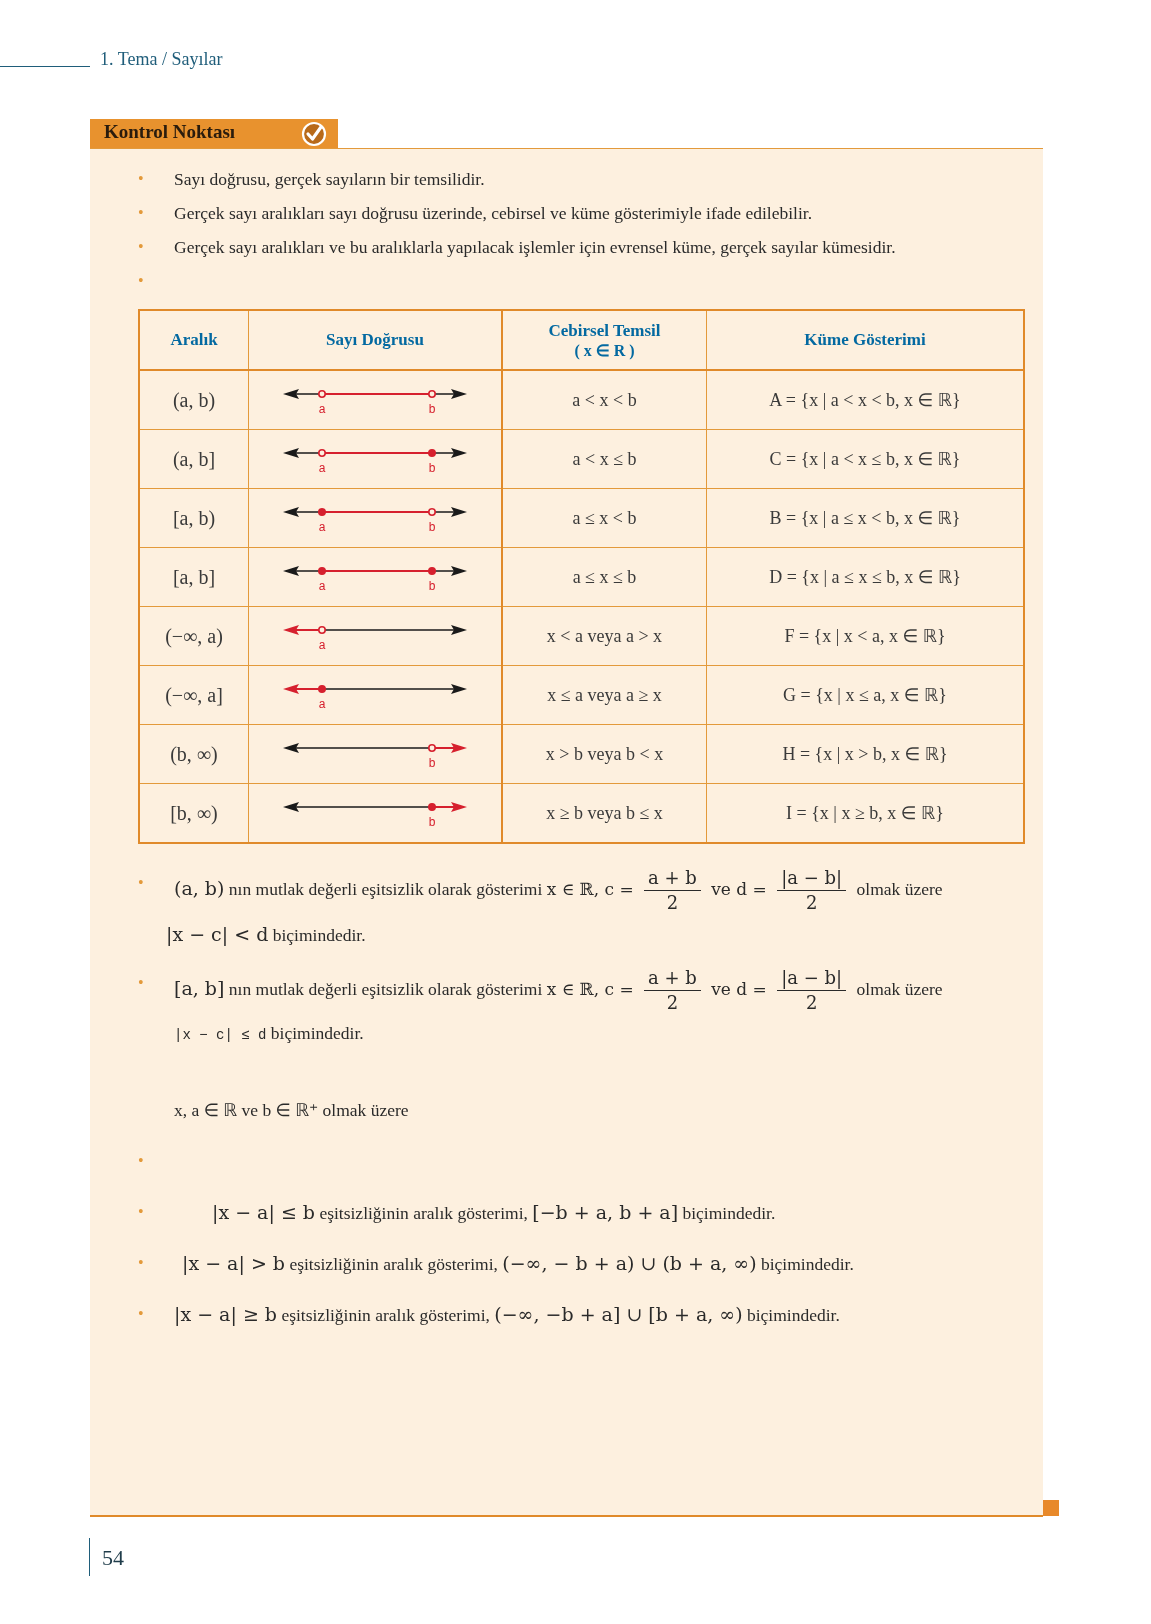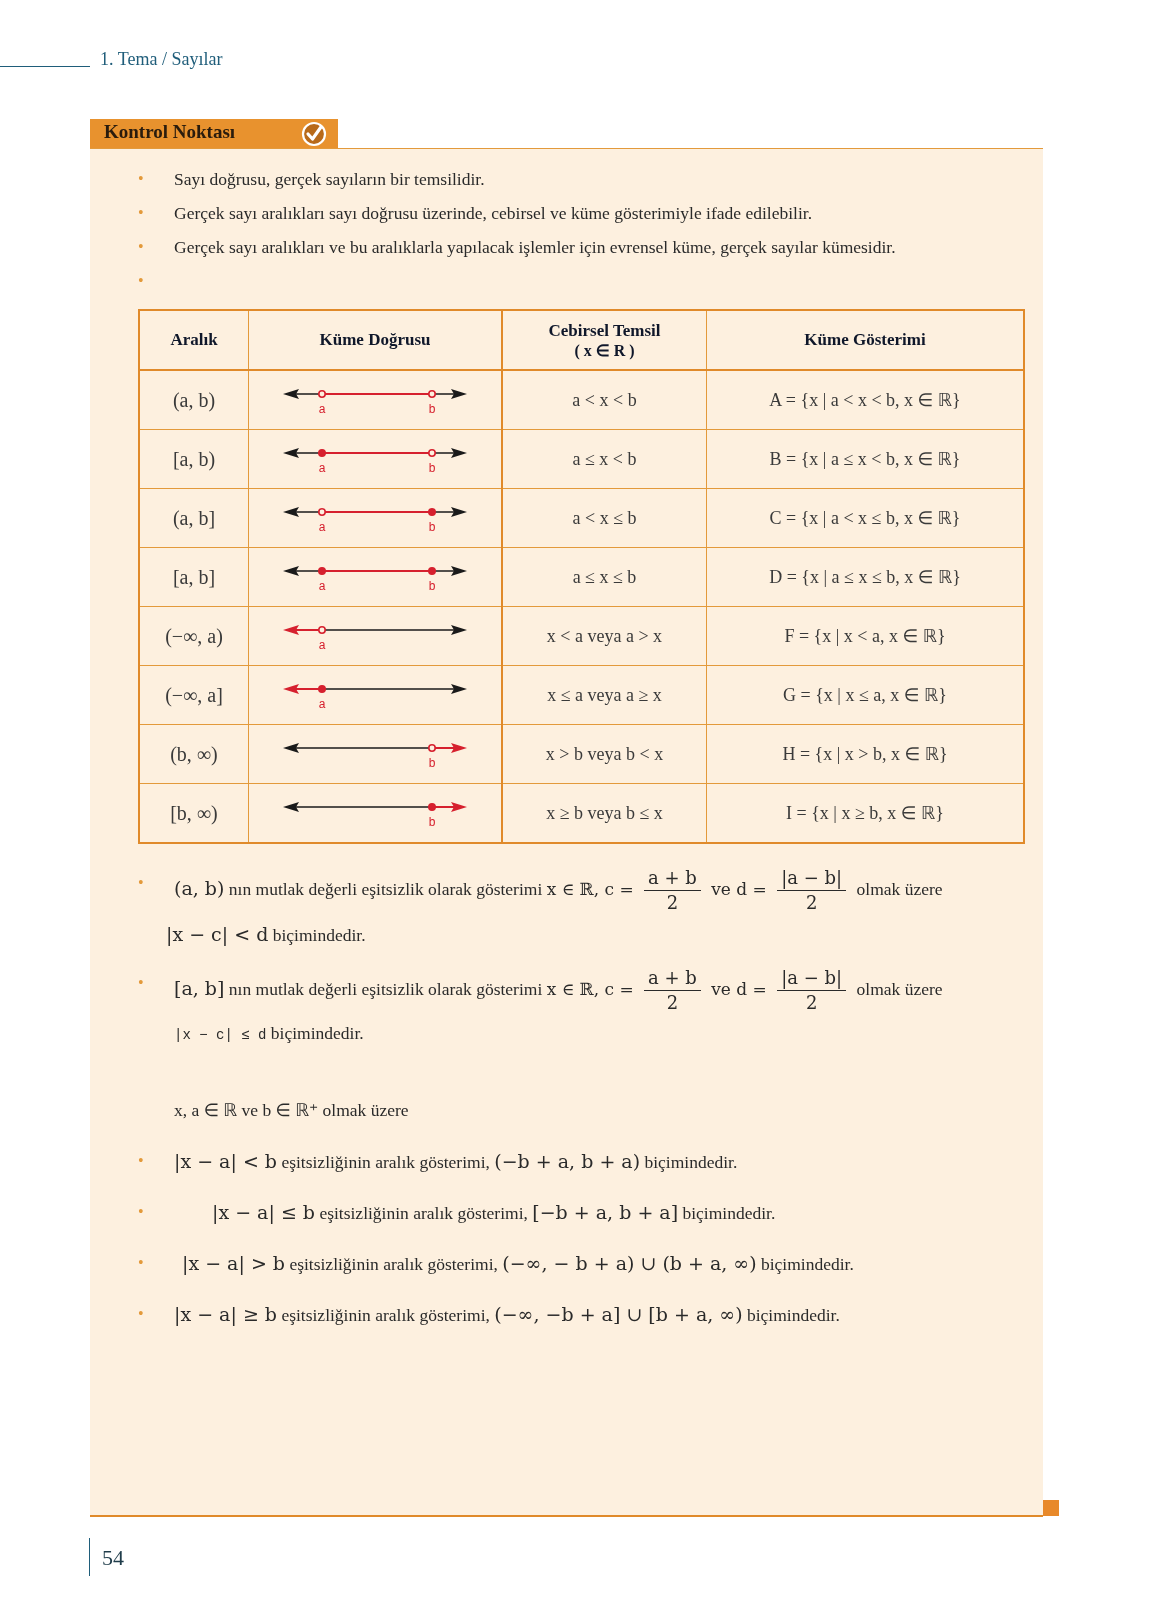--- a/index.html
+++ b/index.html
@@ -9,21 +9,21 @@
   .box { position:absolute; left:90px; top:148px; width:953px; height:1366px; background:#fdf0df; border-top:1px solid #e39a3b; border-bottom:2px solid #e08a2a; }
   .box-tab { position:absolute; left:90px; top:119px; width:248px; height:29px; background:#e8922e; }
   .box-title { position:absolute; left:104px; top:121px; font-family:"Liberation Serif", serif; font-weight:bold; font-size:19px; color:#2a1c0d; }
   .check-icon { position:absolute; left:300px; top:120px; width:28px; height:28px; }
   .corner-sq { position:absolute; left:1043px; top:1500px; width:16px; height:16px; background:#e8892a; }
   .bullets { position:absolute; left:138px; top:162px; width:900px; font-family:"Liberation Serif", serif; font-size:17.5px; line-height:34px; color:#2a2a2a; }
   .bullet-row { position:relative; padding-left:36px; white-space:nowrap; }
   .dot { position:absolute; left:0; top:0; color:#e39a3b; font-size:16px; }
   table.iv { position:absolute; left:138px; top:309px; width:887px; border-collapse:collapse; font-family:"Liberation Serif", serif; }
   table.iv td, table.iv th { border:1px solid #e39a3b; text-align:center; vertical-align:middle; padding:0; }
-  table.iv th { height:58px; font-size:17px; font-weight:bold; color:#0f172a; }
+  table.iv th { height:58px; font-size:17px; font-weight:bold; color:#0369a1; }
   table.iv td { height:58px; font-size:18px; color:#3a3a3a; }
   table.iv tr:first-child th { border-top:2px solid #e08a2a; border-bottom:2px solid #e08a2a; }
   table.iv tr > *:first-child { border-left:2px solid #e08a2a; }
   table.iv tr > *:last-child { border-right:2px solid #e08a2a; }
   table.iv tr > *:nth-child(2) { border-right:2px solid #e08a2a; }
   table.iv tr:last-child td { border-bottom:2px solid #e08a2a; }
   .c1 { width:108px; font-size:20px !important; }
   .c2 { width:252px; }
   .c3 { width:203px; }
   .nl { display:block; margin:0 auto; }
@@ -56,21 +56,21 @@
   <div class="bullet-row"><span class="dot">•</span><span>Sayı doğrusu, gerçek sayıların bir temsilidir.</span></div>
   <div class="bullet-row"><span class="dot">•</span><span>Gerçek sayı aralıkları sayı doğrusu üzerinde, cebirsel ve küme gösterimiyle ifade edilebilir.</span></div>
   <div class="bullet-row"><span class="dot">•</span><span>Gerçek sayı aralıkları ve bu aralıklarla yapılacak işlemler için evrensel küme, gerçek sayılar kümesidir.</span></div>
   <div class="bullet-row"><span class="dot">•</span></div>
 </div>
 
 <table class="iv">
   <tbody>
       <tr>
     <th class="c1" style="font-size:17px !important;">Aralık</th>
-    <th class="c2">Küme Doğrusu</th>
+    <th class="c2">Sayı Doğrusu</th>
     <th class="c3">
       <span>Cebirsel Temsil</span>
       <span class="sub">( x ∈ R )</span>
     </th>
     <th>Küme Gösterimi</th>
   </tr>
   </tbody>
     <tbody id="rows">
       <tr>
         <td class="c1">(a, b)</td>
@@ -84,54 +84,54 @@
             <circle cx="47" cy="14" r="3.2" fill="#fdf0df" stroke="#d6202e" stroke-width="1.6"></circle>
             <text x="47" y="33" text-anchor="middle" font-size="12" font-family="Liberation Sans, sans-serif" fill="#d6202e">a</text>
             <circle cx="157" cy="14" r="3.2" fill="#fdf0df" stroke="#d6202e" stroke-width="1.6"></circle>
             <text x="157" y="33" text-anchor="middle" font-size="12" font-family="Liberation Sans, sans-serif" fill="#d6202e">b</text>
           </svg>
         </td>
         <td class="c3">a &lt; x &lt; b</td>
         <td>A = {x | a &lt; x &lt; b, x ∈ ℝ}</td>
       </tr>
       <tr>
+        <td class="c1">(a, b]</td>
+        <td class="c2">
+          <svg width="200" height="40" viewBox="0 0 200 40" class="nl">
+            <line x1="18" y1="14" x2="47" y2="14" stroke="#1a1a1a" stroke-width="1.5"></line>
+            <line x1="47" y1="14" x2="157" y2="14" stroke="#d6202e" stroke-width="2"></line>
+            <line x1="157" y1="14" x2="182" y2="14" stroke="#1a1a1a" stroke-width="1.5"></line>
+            <polygon points="8,14 24,9 21,14 24,19" fill="#1a1a1a"></polygon>
+            <polygon points="192,14 176,9 179,14 176,19" fill="#1a1a1a"></polygon>
+            <circle cx="47" cy="14" r="3.2" fill="#fdf0df" stroke="#d6202e" stroke-width="1.6"></circle>
+            <text x="47" y="33" text-anchor="middle" font-size="12" font-family="Liberation Sans, sans-serif" fill="#d6202e">a</text>
+            <circle cx="157" cy="14" r="3.2" fill="#d6202e" stroke="#d6202e" stroke-width="1.6"></circle>
+            <text x="157" y="33" text-anchor="middle" font-size="12" font-family="Liberation Sans, sans-serif" fill="#d6202e">b</text>
+          </svg>
+        </td>
+        <td class="c3">a &lt; x ≤ b</td>
+        <td>C = {x | a &lt; x ≤ b, x ∈ ℝ}</td>
+      </tr>
+      <tr>
         <td class="c1">[a, b)</td>
         <td class="c2">
           <svg width="200" height="40" viewBox="0 0 200 40" class="nl">
             <line x1="18" y1="14" x2="47" y2="14" stroke="#1a1a1a" stroke-width="1.5"></line>
             <line x1="47" y1="14" x2="157" y2="14" stroke="#d6202e" stroke-width="2"></line>
             <line x1="157" y1="14" x2="182" y2="14" stroke="#1a1a1a" stroke-width="1.5"></line>
             <polygon points="8,14 24,9 21,14 24,19" fill="#1a1a1a"></polygon>
             <polygon points="192,14 176,9 179,14 176,19" fill="#1a1a1a"></polygon>
             <circle cx="47" cy="14" r="3.2" fill="#d6202e" stroke="#d6202e" stroke-width="1.6"></circle>
             <text x="47" y="33" text-anchor="middle" font-size="12" font-family="Liberation Sans, sans-serif" fill="#d6202e">a</text>
             <circle cx="157" cy="14" r="3.2" fill="#fdf0df" stroke="#d6202e" stroke-width="1.6"></circle>
             <text x="157" y="33" text-anchor="middle" font-size="12" font-family="Liberation Sans, sans-serif" fill="#d6202e">b</text>
           </svg>
         </td>
         <td class="c3">a ≤ x &lt; b</td>
         <td>B = {x | a ≤ x &lt; b, x ∈ ℝ}</td>
-      </tr>
-      <tr>
-        <td class="c1">(a, b]</td>
-        <td class="c2">
-          <svg width="200" height="40" viewBox="0 0 200 40" class="nl">
-            <line x1="18" y1="14" x2="47" y2="14" stroke="#1a1a1a" stroke-width="1.5"></line>
-            <line x1="47" y1="14" x2="157" y2="14" stroke="#d6202e" stroke-width="2"></line>
-            <line x1="157" y1="14" x2="182" y2="14" stroke="#1a1a1a" stroke-width="1.5"></line>
-            <polygon points="8,14 24,9 21,14 24,19" fill="#1a1a1a"></polygon>
-            <polygon points="192,14 176,9 179,14 176,19" fill="#1a1a1a"></polygon>
-            <circle cx="47" cy="14" r="3.2" fill="#fdf0df" stroke="#d6202e" stroke-width="1.6"></circle>
-            <text x="47" y="33" text-anchor="middle" font-size="12" font-family="Liberation Sans, sans-serif" fill="#d6202e">a</text>
-            <circle cx="157" cy="14" r="3.2" fill="#d6202e" stroke="#d6202e" stroke-width="1.6"></circle>
-            <text x="157" y="33" text-anchor="middle" font-size="12" font-family="Liberation Sans, sans-serif" fill="#d6202e">b</text>
-          </svg>
-        </td>
-        <td class="c3">a &lt; x ≤ b</td>
-        <td>C = {x | a &lt; x ≤ b, x ∈ ℝ}</td>
       </tr>
       <tr>
         <td class="c1">[a, b]</td>
         <td class="c2">
           <svg width="200" height="40" viewBox="0 0 200 40" class="nl">
             <line x1="18" y1="14" x2="47" y2="14" stroke="#1a1a1a" stroke-width="1.5"></line>
             <line x1="47" y1="14" x2="157" y2="14" stroke="#d6202e" stroke-width="2"></line>
             <line x1="157" y1="14" x2="182" y2="14" stroke="#1a1a1a" stroke-width="1.5"></line>
             <polygon points="8,14 24,9 21,14 24,19" fill="#1a1a1a"></polygon>
             <polygon points="192,14 176,9 179,14 176,19" fill="#1a1a1a"></polygon>
@@ -239,26 +239,20 @@
     <span class="math" style="font-size:14px;font-family:Liberation Mono, monospace;">|x − c| ≤ d</span>
     <span>biçimindedir.</span>
   </div>
 </div>
 
 <div class="abs-sec" style="top:1100px;left:174px;">x, a ∈ ℝ  ve  b ∈ ℝ⁺  olmak üzere</div>
 
 <div class="abs-sec" style="top:1150px;width:900px;">
   <div style="position:relative;height:51px;">
     <span class="dot" style="position:absolute;left:0;top:2px;color:#e39a3b;">•</span>
-    <span style="position:absolute;left:36px;white-space:nowrap;">
-      <span class="math" style="font-size:19px;">|x − a| &lt; b</span>
-      <span>eşitsizliğinin aralık gösterimi,</span>
-      <span class="math" style="font-size:19px;">(−b + a, b + a)</span>
-      <span>biçimindedir.</span>
-    </span>
   </div>
   <div style="position:relative;height:51px;">
     <span class="dot" style="position:absolute;left:0;top:2px;color:#e39a3b;">•</span>
     <span style="position:absolute;left:36px;white-space:nowrap;margin-left:38px;">
       <span class="math" style="font-size:19px;">|x − a| ≤ b</span>
       <span>eşitsizliğinin aralık gösterimi,</span>
       <span class="math" style="font-size:19px;">[−b + a, b + a]</span>
       <span>biçimindedir.</span>
     </span>
   </div>

